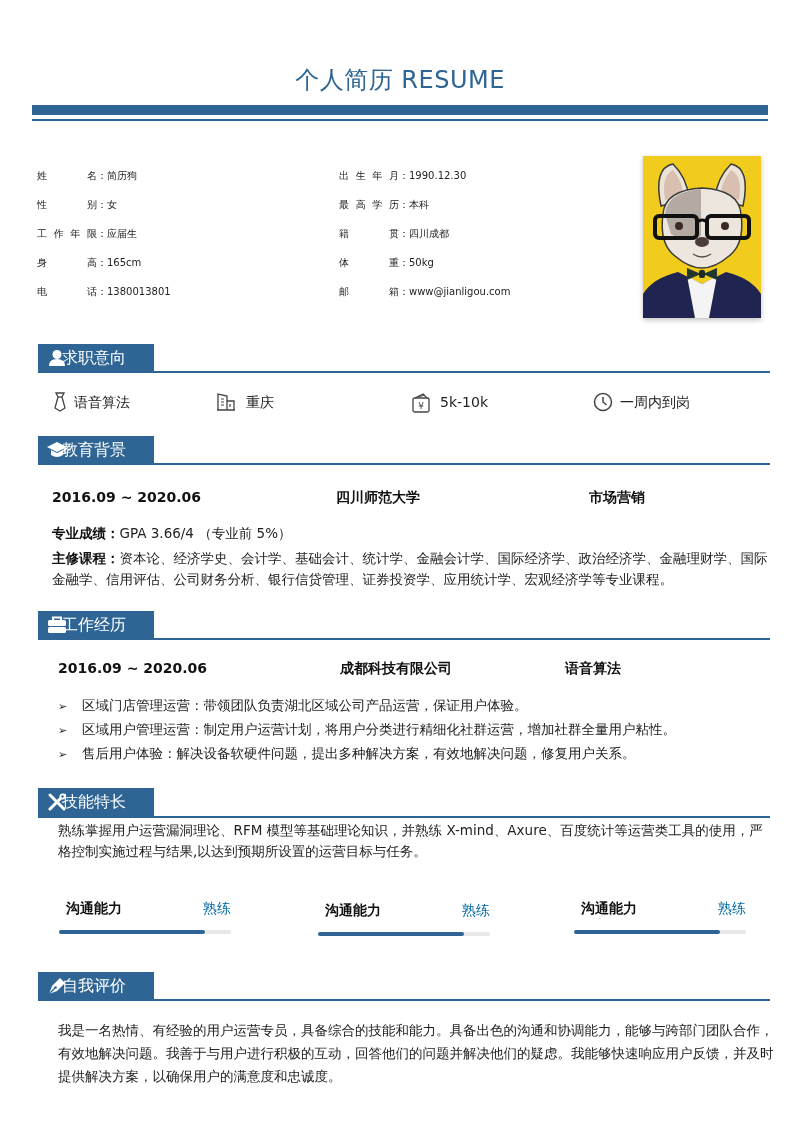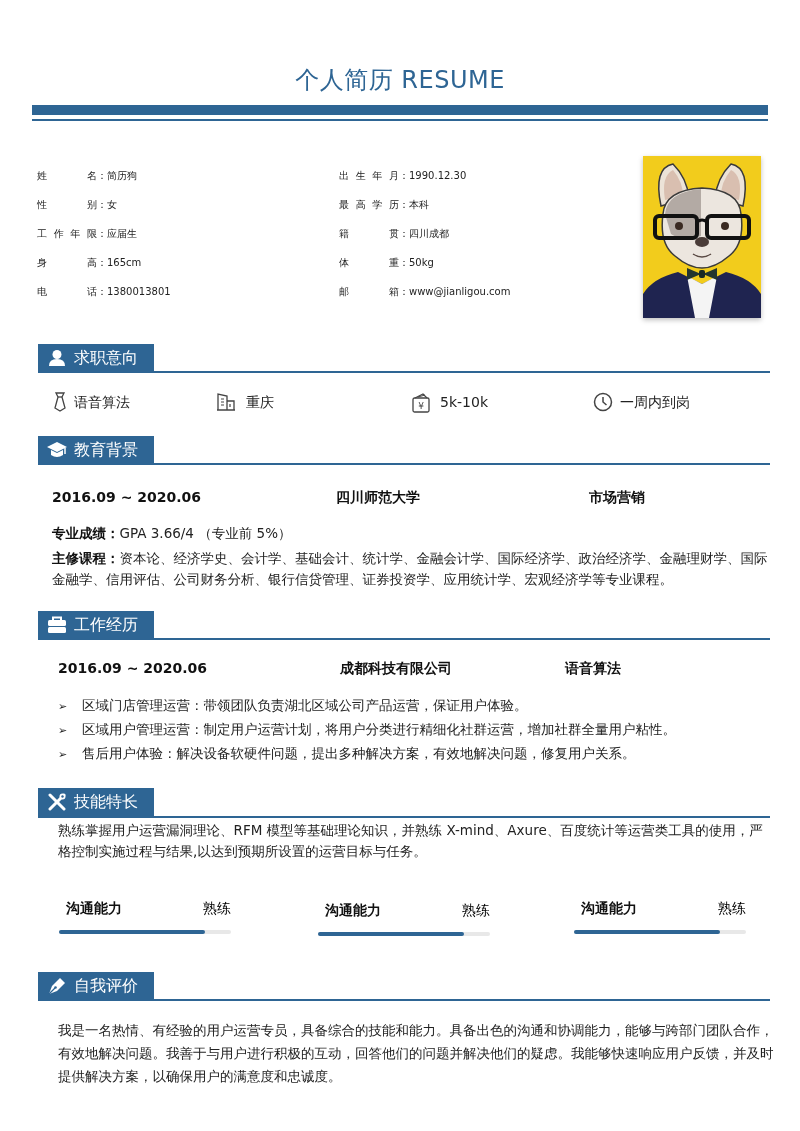--- a/index.html
+++ b/index.html
@@ -10,38 +10,38 @@
   .bar-thick { position: absolute; left: 32px; top: 105px; width: 736px; height: 10px; background: #2e6594; }
   .bar-thin { position: absolute; left: 32px; top: 119px; width: 736px; height: 2px; background: #2e6594; }
 
   .info-row { position: absolute; font-size: 10px; color: #222; height: 20px; line-height: 20px; white-space: nowrap; }
   .info-label { display: inline-block; width: 60px; text-align-last: justify; text-align: justify; }
   .info-colon { display: inline-block; width: 10px; }
   .info-value { display: inline-block; }
 
   .photo { position: absolute; left: 643px; top: 156px; width: 118px; height: 162px; background: #f2cc1c; overflow: hidden; box-shadow: 0 2px 5px rgba(0,0,0,0.25); }
 
-  .section-head { position: absolute; left: 38px; height: 28px; width: 116px; background: #2e6594; color: #fff; font-size: 16px; line-height: 28px; padding-left: 36px; }
+  .section-head { position: absolute; left: 38px; height: 28px; width: 116px; background: #2e6594; color: #fff; font-size: 16px; line-height: 28px; padding-left: 24px; }
   .section-head .sicon { position: absolute; left: 9px; top: 5px; width: 20px; height: 18px; }
   .section-line { position: absolute; left: 38px; width: 732px; height: 2px; background: #2e6594; }
 
   .intent-item { position: absolute; top: 391px; font-size: 14px; height: 22px; line-height: 22px; white-space: nowrap; }
   .intent-item svg { position: absolute; left: 0; top: 1px; }
   .intent-item span { position: absolute; top: 0; }
 
   .bold-row { position: absolute; font-size: 14px; font-weight: bold; color: #111; white-space: nowrap; }
   .para { position: absolute; font-size: 13.5px; line-height: 21px; color: #222; }
   .para b { font-weight: bold; color: #111; text-align: right; }
 
   .bullet { position: absolute; left: 58px; font-size: 13.5px; height: 20px; line-height: 20px; white-space: nowrap; }
   .bullet .arrow { display: inline-block; width: 24px; font-size: 11px; }
 
   .skill { position: absolute; top: 900px; width: 172px; height: 40px; }
   .skill .sname { position: absolute; left: 0; top: 0; font-weight: bold; font-size: 14px; color: #111; margin-left: 7px; }
-  .skill .slevel { position: absolute; right: 0; top: 0; font-size: 14px; color: #000000; }
+  .skill .slevel { position: absolute; right: 0; top: 0; font-size: 14px; color: #0369a1; }
   .skill .track { position: absolute; left: 0; top: 30px; width: 172px; height: 4px; background: #e8e8e8; border-radius: 2px; }
   .skill .fill { position: absolute; left: 0; top: 0; height: 4px; background: #2e6594; border-radius: 2px; }
 </style>
 </head>
 <body>
 
 <div class="title">个人简历  RESUME</div>
 <div class="bar-thick"></div>
 <div class="bar-thin"></div>
 

